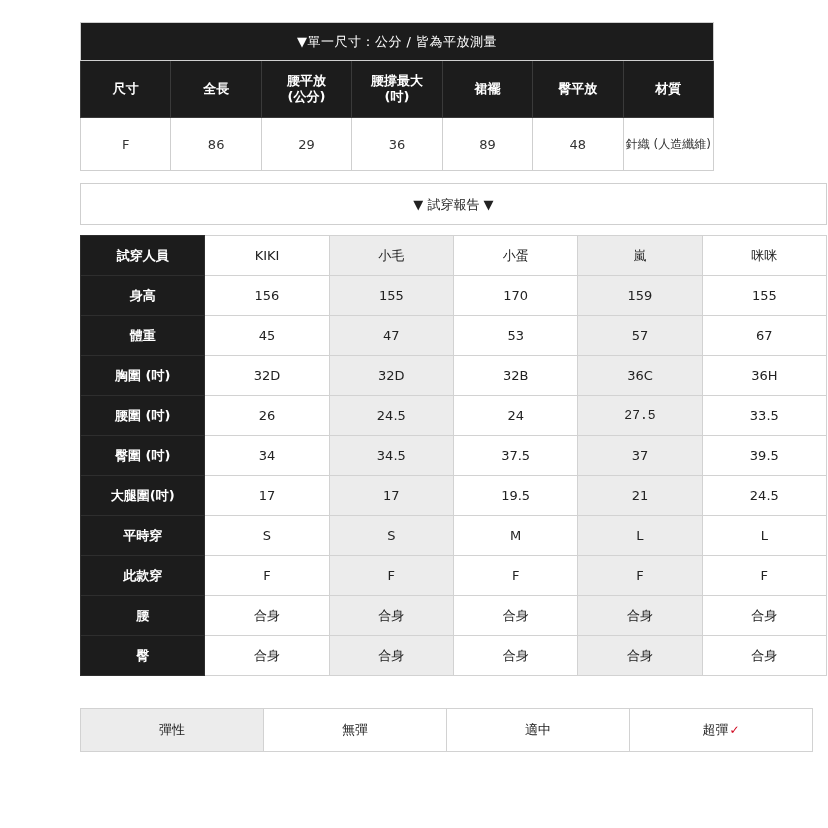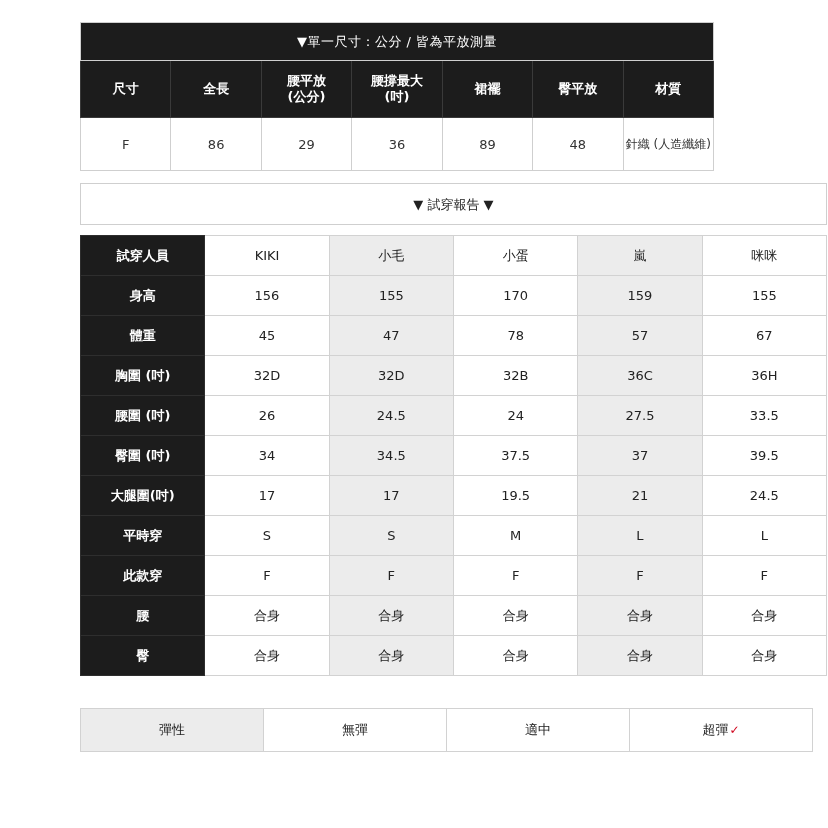--- a/index.html
+++ b/index.html
@@ -173,38 +173,38 @@
             <td class="c-odd" style="width: 120px;">156</td>
             <td class="c-even" style="width: 120px;">155</td>
             <td class="c-odd" style="width: 120px;">170</td>
             <td class="c-even" style="width: 120px;">159</td>
             <td class="c-odd" style="width: 120px;">155</td>
           </tr>
           <tr>
             <td class="rowhead" style="width: 120px;">體重</td>
             <td class="c-odd" style="width: 120px;">45</td>
             <td class="c-even" style="width: 120px;">47</td>
-            <td class="c-odd" style="width: 120px;">78</td>
+            <td class="c-odd" style="width: 120px;">53</td>
             <td class="c-even" style="width: 120px;">57</td>
             <td class="c-odd" style="width: 120px;">67</td>
           </tr>
           <tr>
             <td class="rowhead" style="width: 120px;">胸圍 (吋)</td>
             <td class="c-odd" style="width: 120px;">32D</td>
             <td class="c-even" style="width: 120px;">32D</td>
             <td class="c-odd" style="width: 120px;">32B</td>
             <td class="c-even" style="width: 120px;">36C</td>
             <td class="c-odd" style="width: 120px;">36H</td>
           </tr>
           <tr>
             <td class="rowhead" style="width: 120px;">腰圍 (吋)</td>
             <td class="c-odd" style="width: 120px;">26</td>
             <td class="c-even" style="width: 120px;">24.5</td>
             <td class="c-odd" style="width: 120px;">24</td>
-            <td class="c-even" style="width: 120px;">27.5</td>
+            <td class="c-even" style="width: 120px; font-family: Liberation Mono, monospace;">27.5</td>
             <td class="c-odd" style="width: 120px;">33.5</td>
           </tr>
           <tr>
             <td class="rowhead" style="width: 120px;">臀圍 (吋)</td>
             <td class="c-odd" style="width: 120px;">34</td>
             <td class="c-even" style="width: 120px;">34.5</td>
             <td class="c-odd" style="width: 120px;">37.5</td>
             <td class="c-even" style="width: 120px;">37</td>
             <td class="c-odd" style="width: 120px;">39.5</td>
           </tr>

